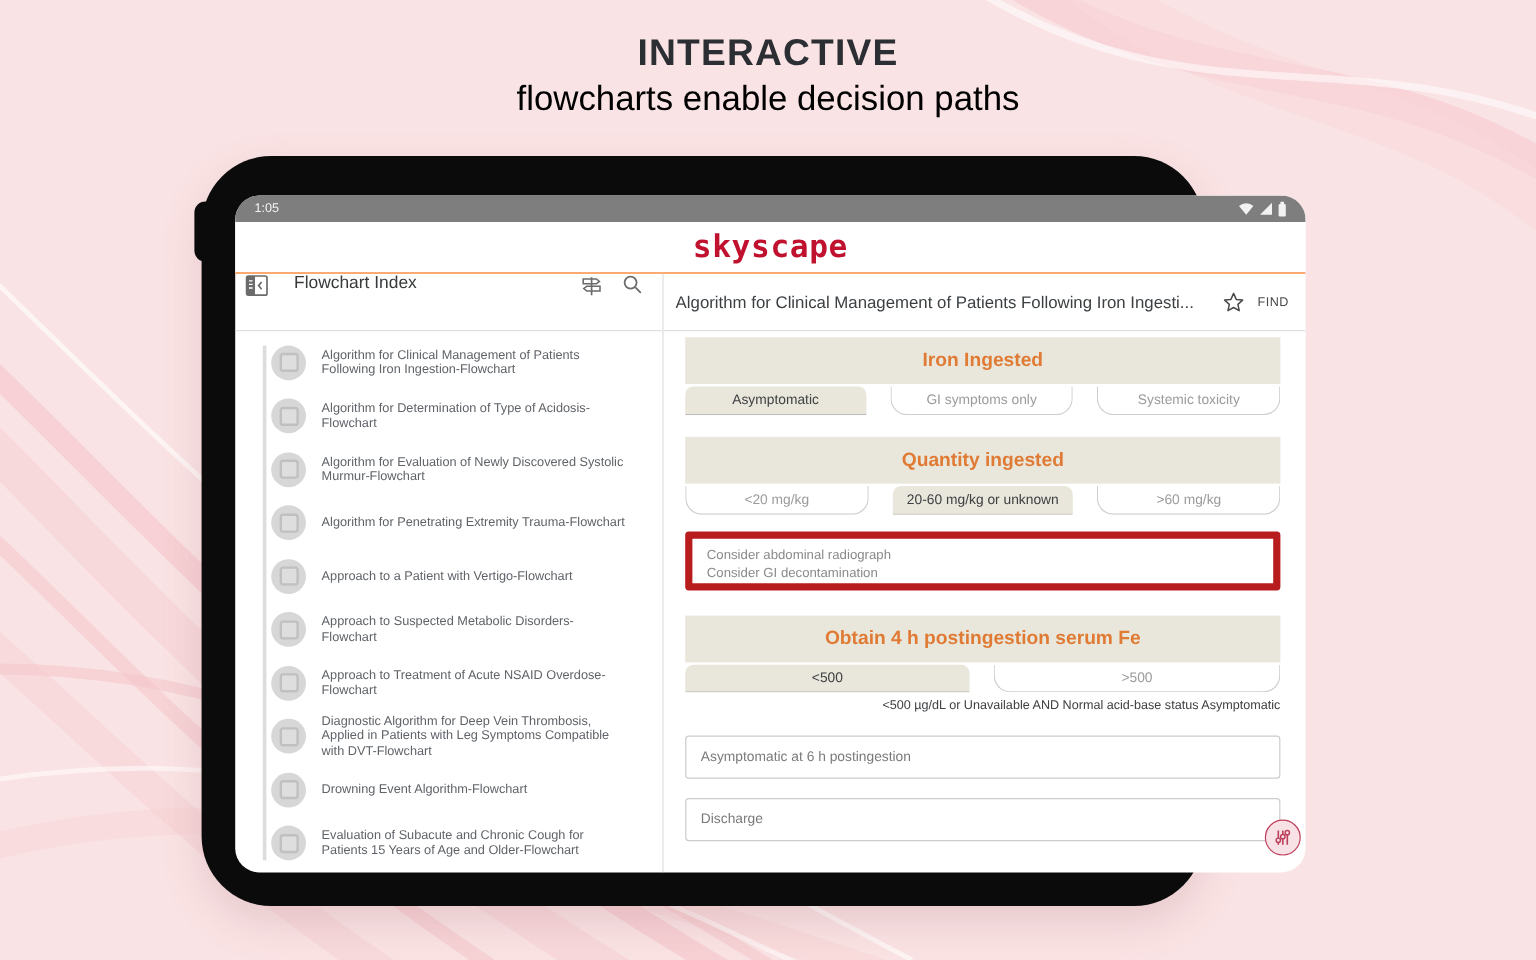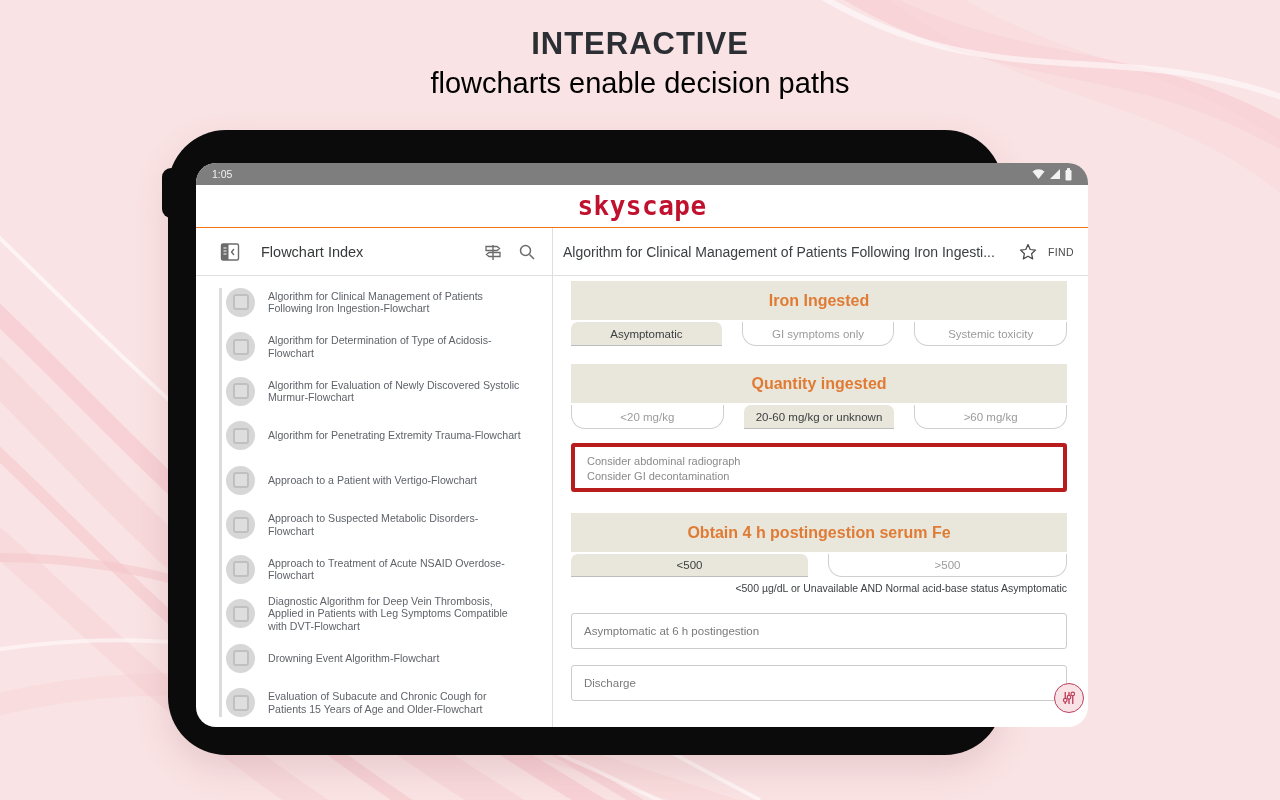--- a/index.html
+++ b/index.html
@@ -32,21 +32,21 @@
   .app-header { height:43px; border-bottom:1px solid #f97316; display:flex;
                 align-items:center; justify-content:center; flex:none; background:#fff; }
   .logo { font-size:26px; font-weight:700; color:#c0122f; letter-spacing:.5px;
           font-family:"DejaVu Sans Mono","Liberation Sans",monospace; }
 
   .app-body { flex:1; display:flex; min-height:0; }
 
   
   .sidebar { width:357px; flex:none; border-right:1px solid #dedede; display:flex; flex-direction:column; }
   .sidebar-header { height:48px; flex:none; border-bottom:1px solid #e0e0e0; display:flex;
-                    align-items:center; padding:0 16px 0 24px; gap:14px; }
+                    align-items:flex-start; padding:0 16px 0 8px; gap:14px; }
   .sidebar-title { flex:1; font-size:14.5px; color:#37393b; margin-left:6px; }
   .sb-icon { display:flex; align-items:center; }
   .sidebar-list { flex:1; position:relative; padding-top:4px; overflow:hidden;padding-left:20px; }
   .timeline { position:absolute; left:23px; top:12px; bottom:10px; width:3px; background:#dcdcdc; }
   .s-item { height:44.5px; display:flex; align-items:center; gap:13px;
             padding:0 28px 0 10px; position:relative; cursor:pointer; }
   .s-bullet { width:29px; height:29px; flex:none; background:#d7d7d7; border-radius:50%;
               display:flex; align-items:center; justify-content:center; position:relative; z-index:1; }
   .s-bullet::after { content:""; width:12px; height:12px; border:2px solid #c0c0c0;
                      border-radius:3px; background:#dedede; }
@@ -62,21 +62,21 @@
   .flow { flex:1; padding:5px 21px 0 18px; position:relative; }
   .flow-header { height:39px; background:#e9e7db; display:flex; align-items:center;
                  justify-content:center; font-size:16px; font-weight:700; color:#e07b35; }
   .opt-row { display:flex; gap:20px; margin-top:2px; height:24px; }
   .opt { flex:1; border:1px solid #cfcfcf; border-top:none; border-radius:0 0 14px 14px;
          background:#fff; color:#9b9b9b; font-size:11.5px; font-family:inherit;
          display:flex; align-items:center; justify-content:center; cursor:pointer; padding:0; }
   .opt.selected { background:#e9e7db; border:none; border-bottom:1px solid #bdbdbd;
                   border-radius:7px 7px 0 0; color:#3f4043; }
   .mt18 { margin-top:18px; } .mt21 { margin-top:21px; }
-  .note-box { margin-top:14px; border:4px solid #b91c1c; border-radius:3px; padding:7px 12px;
+  .note-box { margin-top:14px; border:6px solid #b91c1c; border-radius:3px; padding:7px 12px;
               font-size:11px; line-height:14.5px; color:#8a8a8a; height:49px; }
   .flow-caption { margin-top:5px; text-align:right; font-size:10.5px; color:#3f4043; }
   .result-box { border:1px solid #ccc; border-radius:3px; height:36px; display:flex;
                 align-items:center; padding-left:12px; font-size:11.5px; color:#7a7a7a; background:#fff; }
   .r1 { margin-top:19px; } .r2 { margin-top:16px; }
 
   .fab-badge { position:absolute; right:4px; bottom:14px; width:30px; height:30px;
                border-radius:50%; background:#f8e2e6; border:1.5px solid #bd3f5c;
                display:flex; align-items:center; justify-content:center; cursor:pointer; z-index:5; }
 </style>

